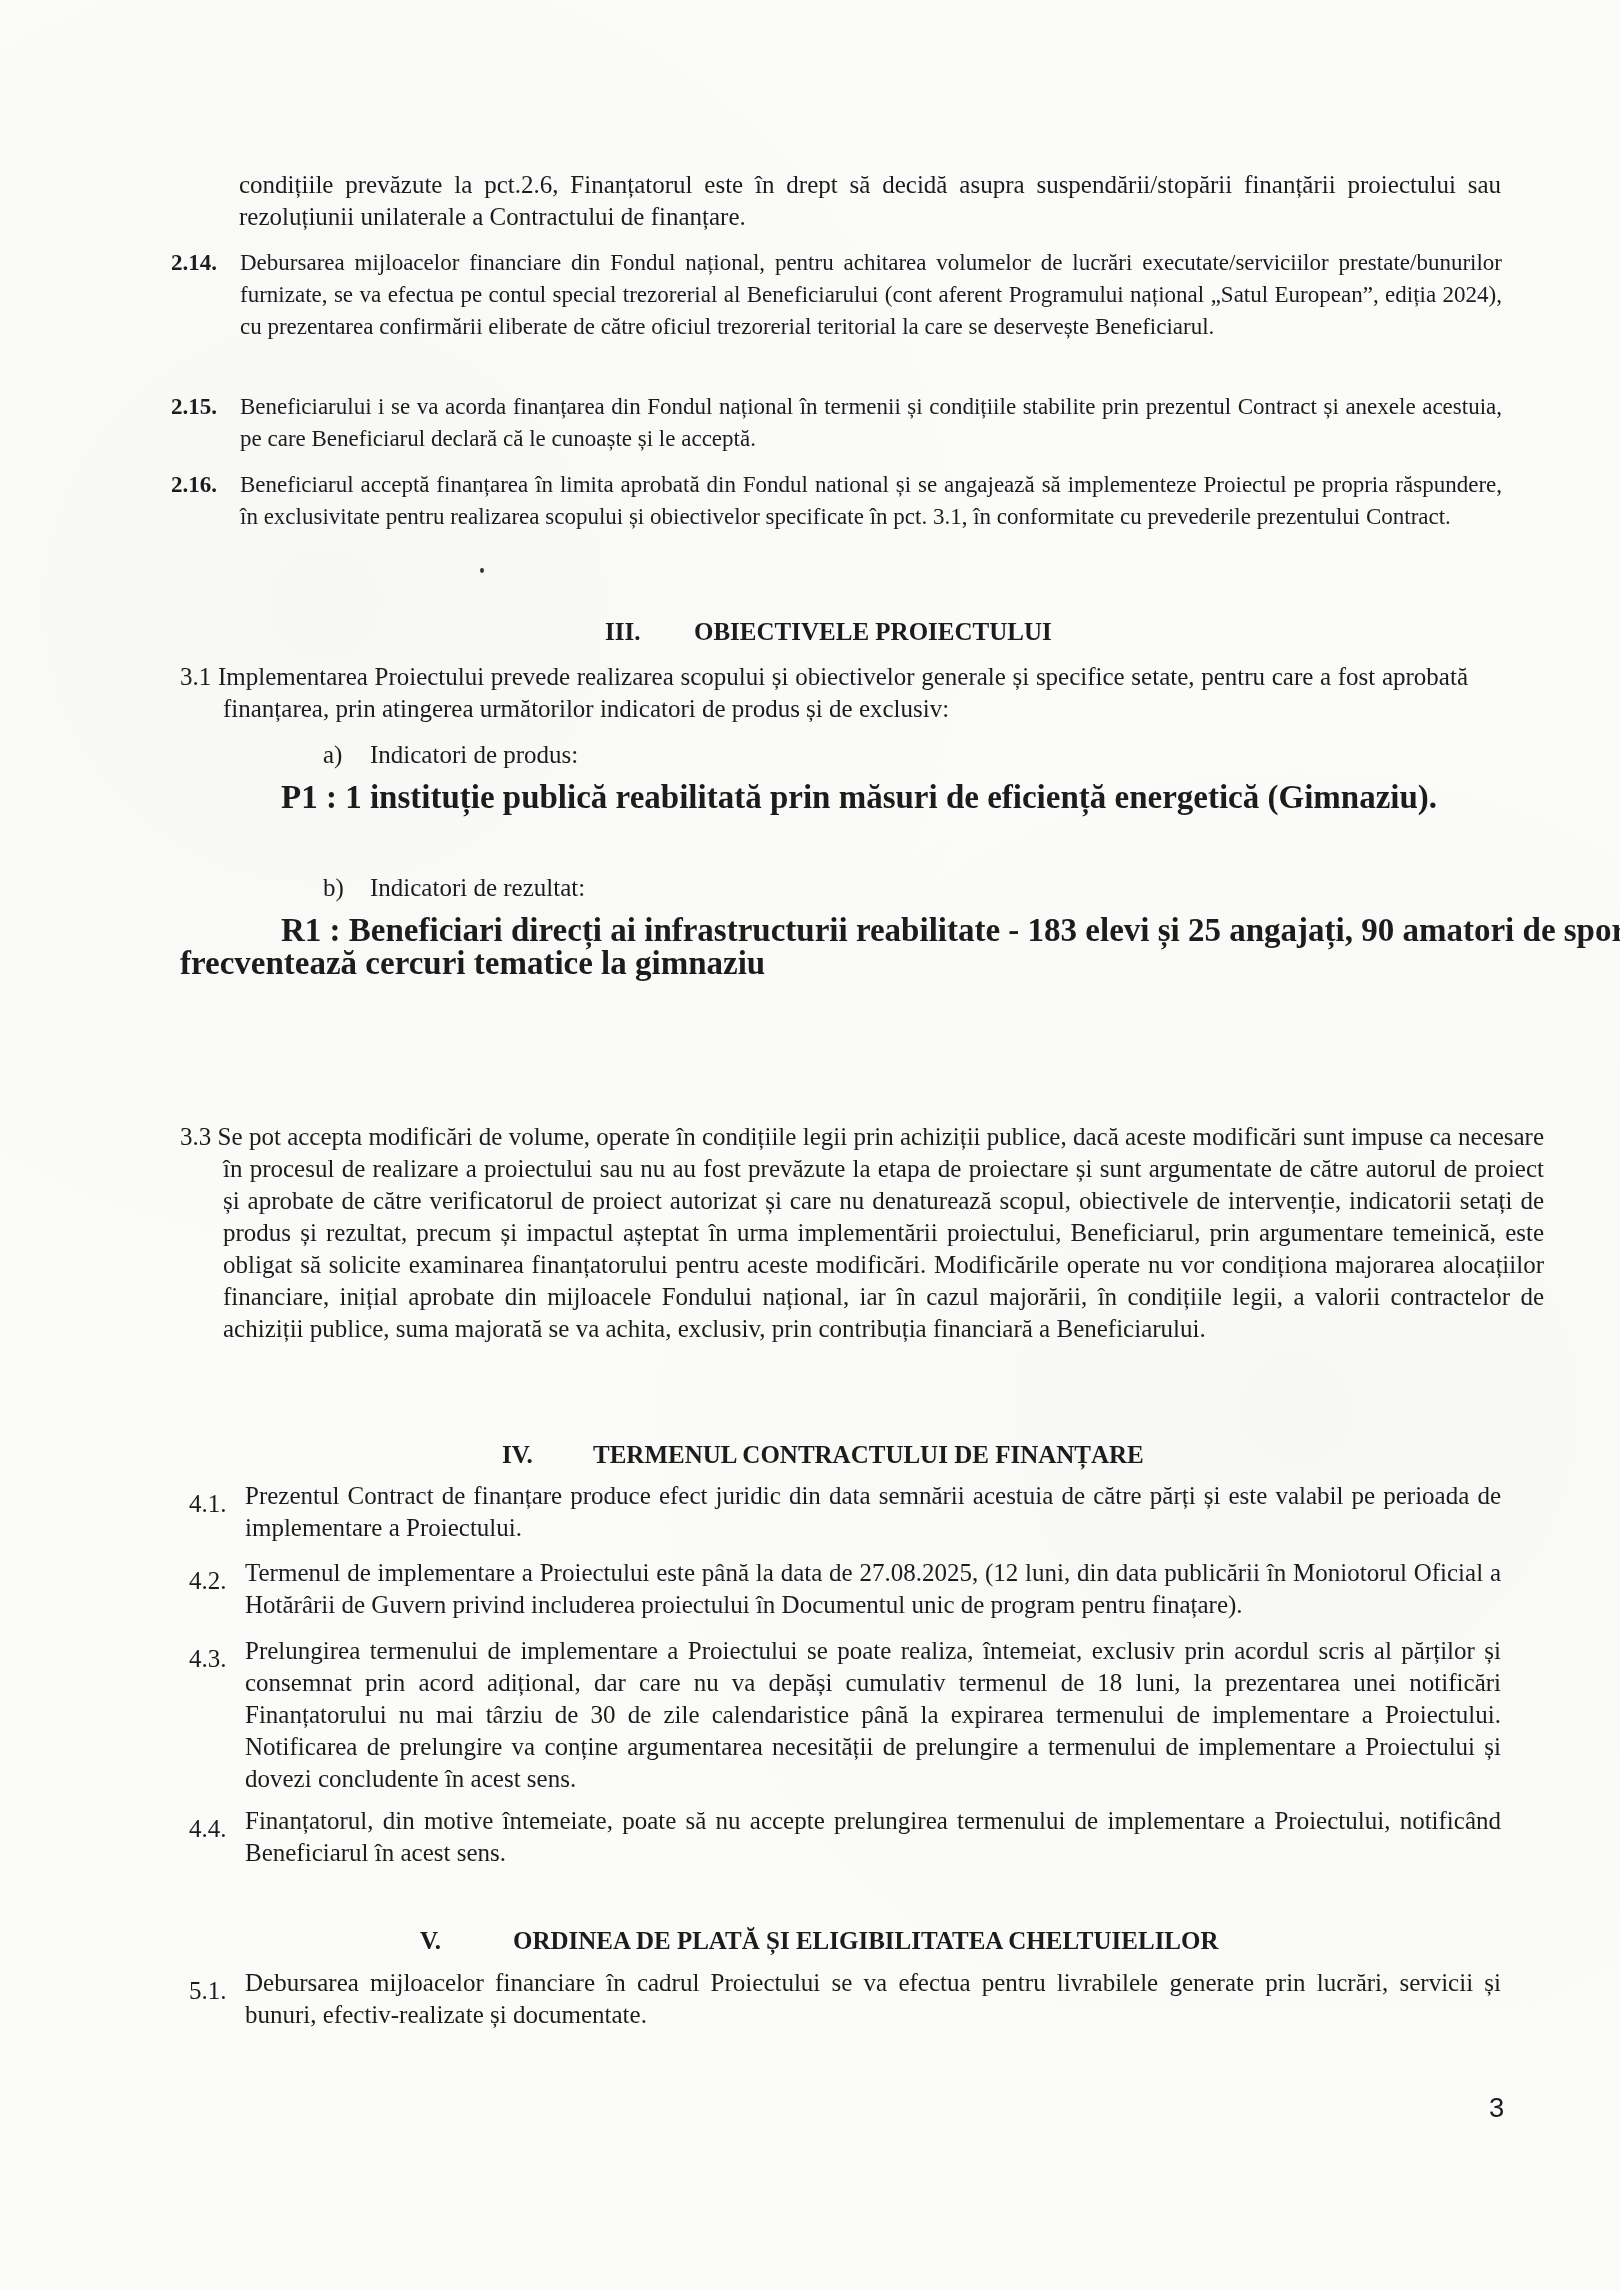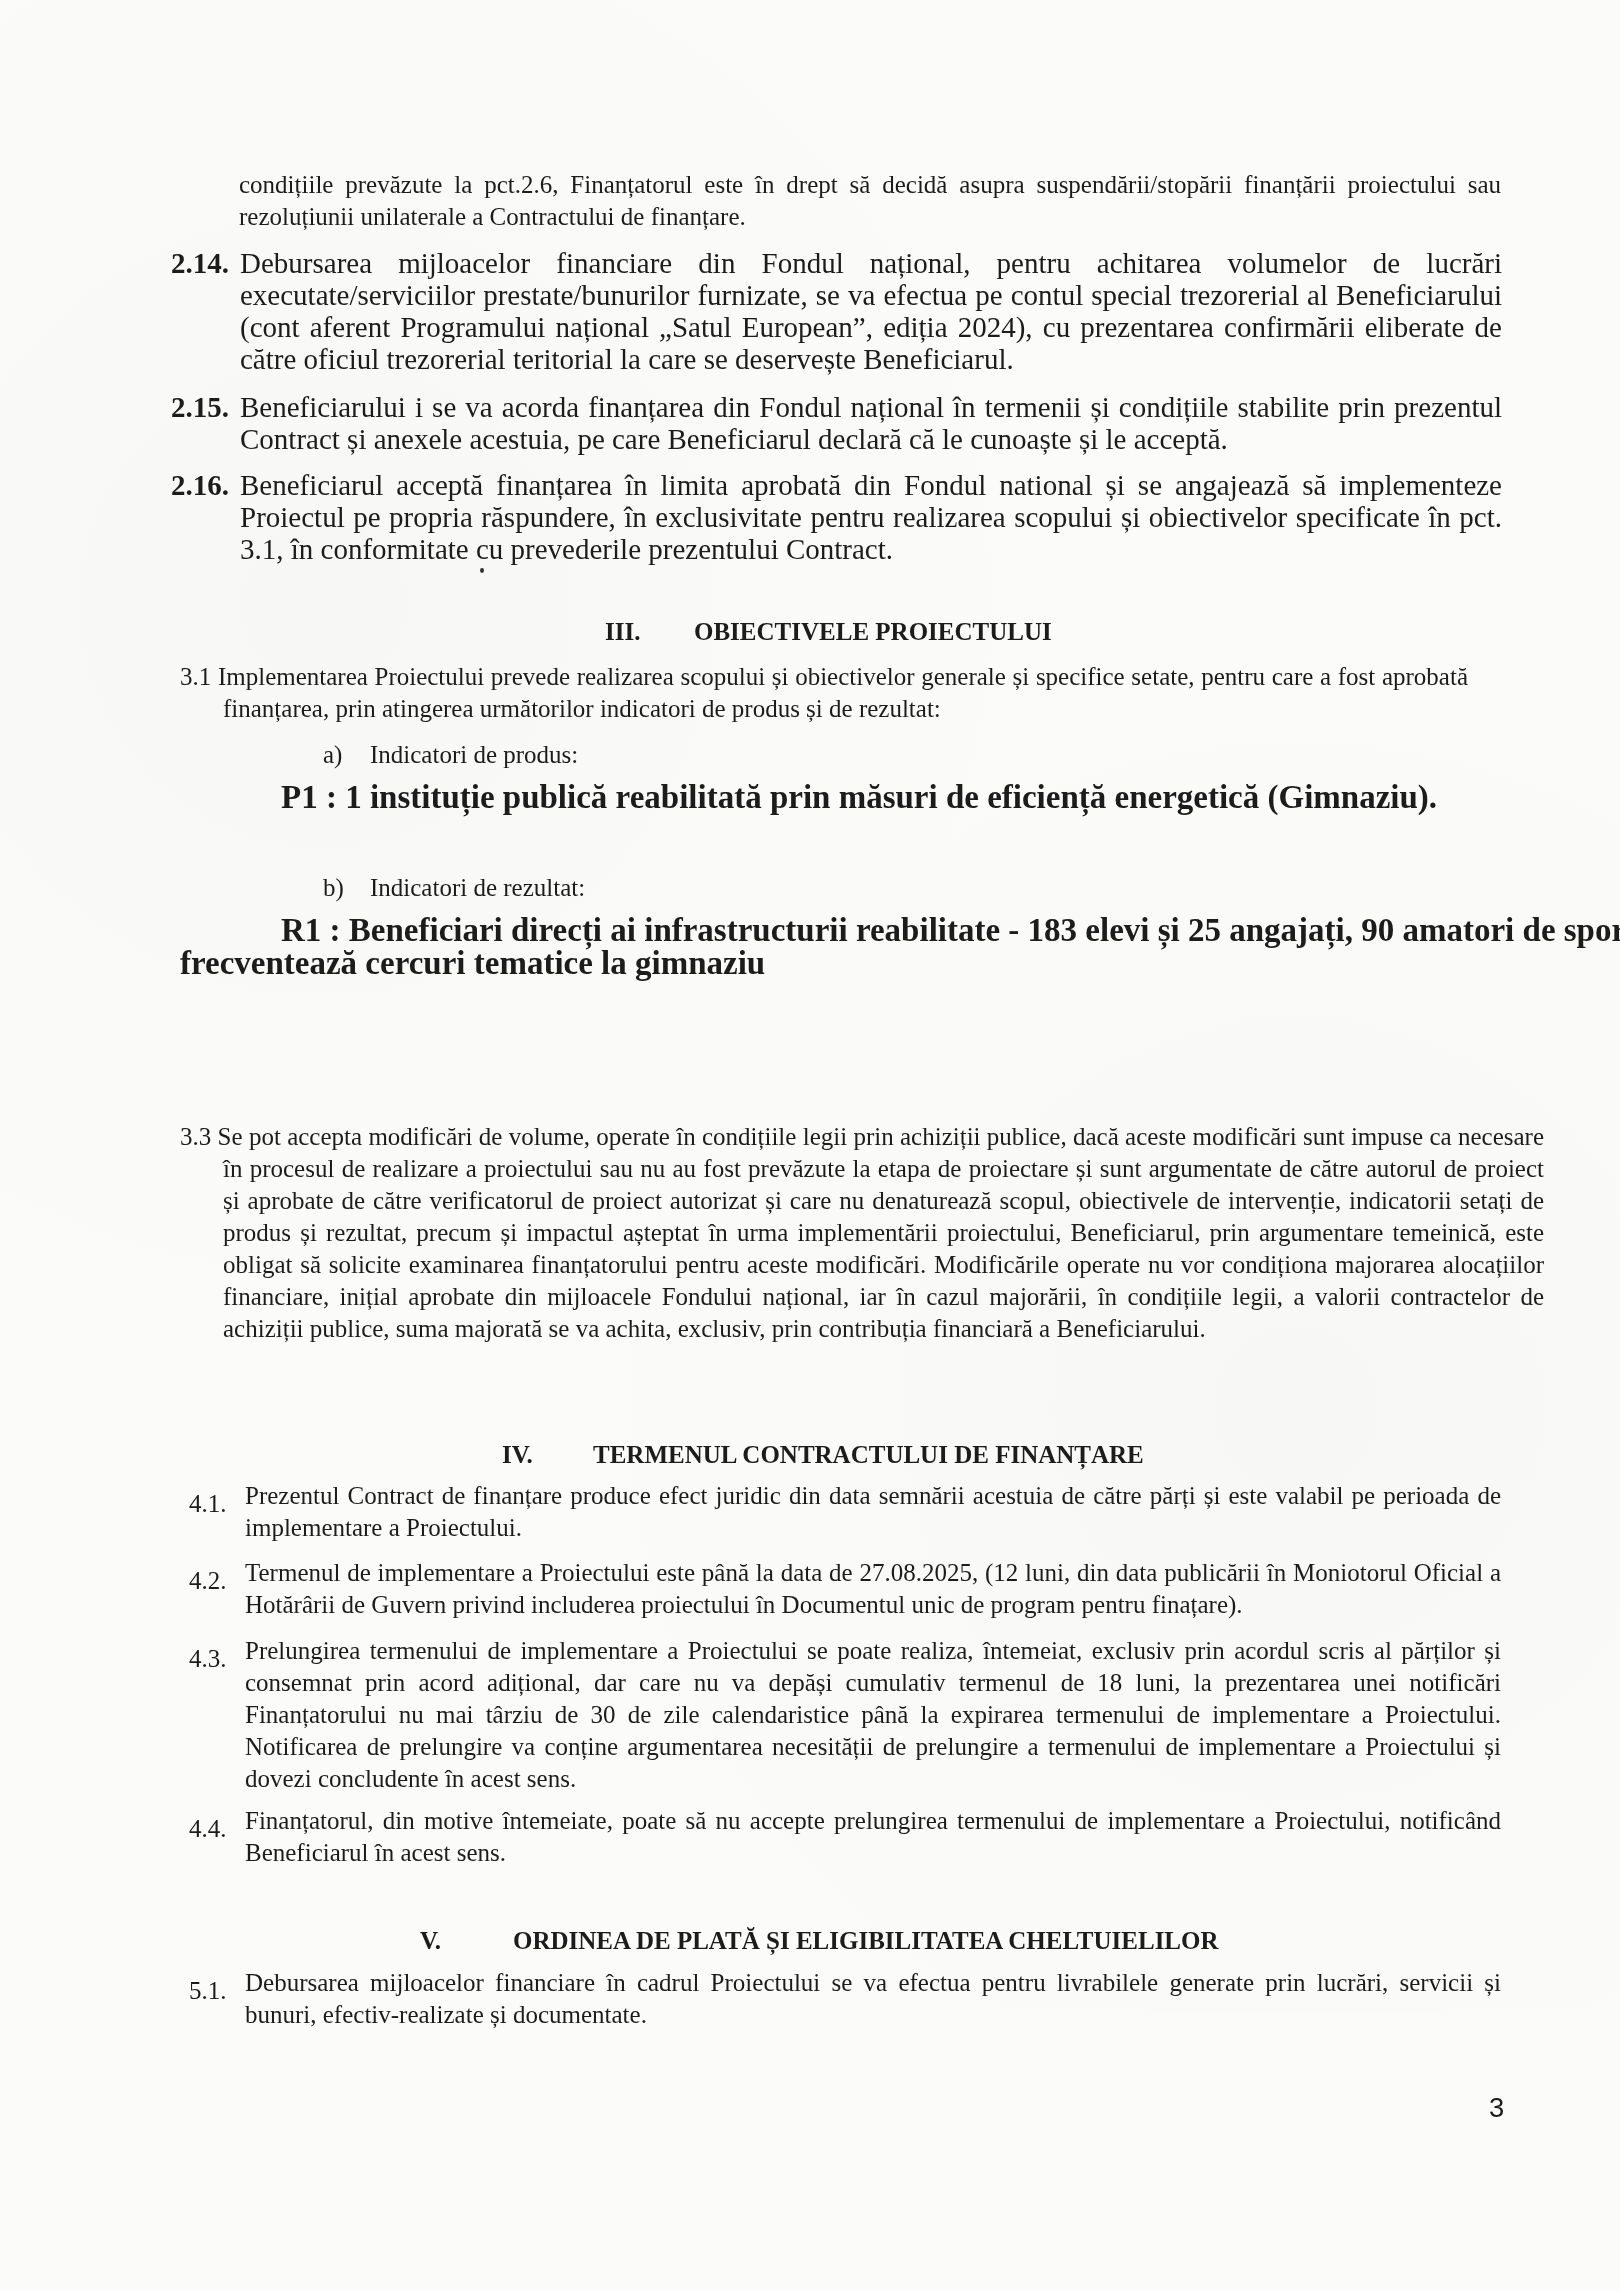--- a/index.html
+++ b/index.html
@@ -16,21 +16,21 @@
       width: 1620px; height: 2013px;
       background:
         radial-gradient(circle at 20% 30%, rgba(0,0,0,0.015) 0, transparent 40%),
         radial-gradient(circle at 80% 70%, rgba(0,0,0,0.015) 0, transparent 40%),
         #fbfbfa;
     }
     .block { position: absolute; font-size: 25px; line-height: 32px; }
     .para {
       position: absolute;
       left: 171px; width: 1331px;
-      font-size: 29px; line-height: 32px;
+      font-size: 23px; line-height: 32px;
     }
     .para .num {
       position: absolute; left: 0; top: 0;
       font-weight: bold; white-space: nowrap;
     }
     .para .body {
       margin-left: 69px;
       text-align: justify;
       text-align-last: left;
     }
@@ -94,21 +94,21 @@
 
   <span class="speck" style="left:480px; top:568px;"></span>
 
   <div class="heading" style="left:605px; top:616px; width:588px; height:32px;">
     <span class="roman">III.</span>
     <span class="title" style="left:89px;">OBIECTIVELE PROIECTULUI</span>
   </div>
 
   <div class="hang" style="top:661px; left:180px; width:1245px;">
     <span class="num">3.1</span>
-    <span>Implementarea Proiectului prevede realizarea scopului și obiectivelor generale și specifice setate, pentru care a fost aprobată finanțarea,  prin atingerea următorilor  indicatori de produs și de rezultat:</span>
+    <span>Implementarea Proiectului prevede realizarea scopului și obiectivelor generale și specifice setate, pentru care a fost aprobată finanțarea,  prin atingerea următorilor  indicatori de produs și de exclusiv:</span>
   </div>
 
   <div class="sub" style="left:323px; top:739px;">
     <span class="letter">a)</span>
     <span class="label">Indicatori de produs:</span>
   </div>
 
   <div class="indicator" style="left:281px; top:781px; white-space:nowrap;">
     <span>P1 : 1 instituție publică reabilitată prin măsuri de eficiență energetică (Gimnaziu).</span>
   </div>

